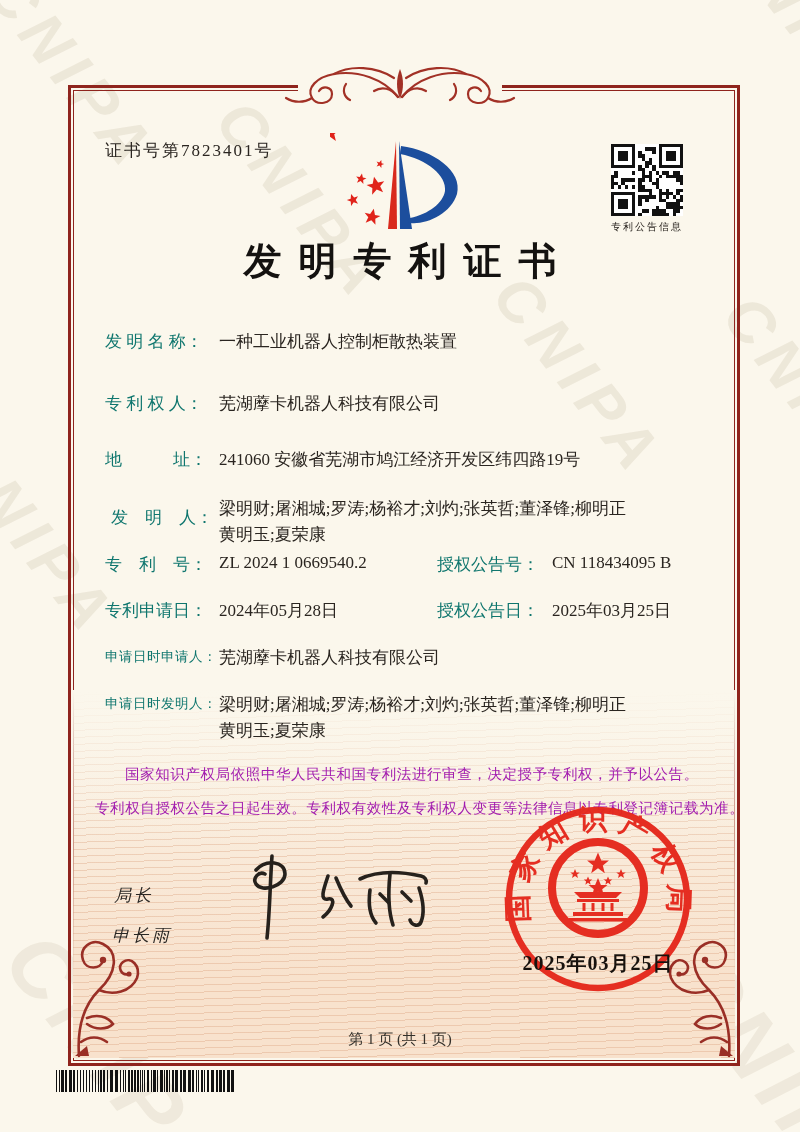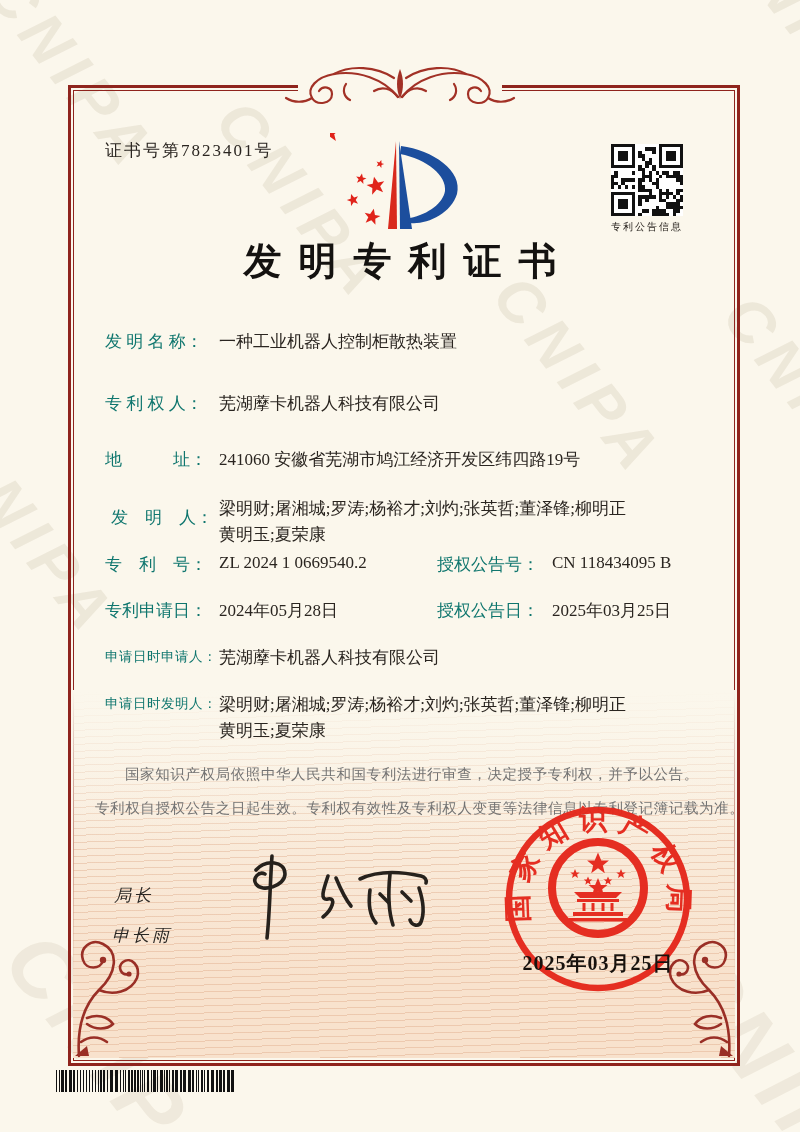--- a/index.html
+++ b/index.html
@@ -31,21 +31,21 @@
   .abs{position:absolute;}
   .certno{font-size:17px;letter-spacing:2px;color:#2a2520;}
   .title{left:0;width:800px;top:236px;text-align:center;font-size:38px;font-weight:700;
          letter-spacing:17px;text-indent:17px;color:#141210;}
   .qrcap{font-size:10px;letter-spacing:2px;color:#2a2520;text-align:center;width:130px;}
 
   .lbl{font-size:17px;color:#0f766e;white-space:pre;}
   .lbl.small{font-size:13.5px;letter-spacing:0.5px;}
   .val{font-size:17px;color:#2a2520;white-space:pre;}
 
-  .stmt{font-size:14.5px;letter-spacing:0.6px;color:#737373;white-space:nowrap;}
+  .stmt{font-size:14.5px;letter-spacing:0.6px;color:#a21caf;white-space:nowrap;}
 
   .sig-label{font-family:"Liberation Sans","DejaVu Sans",sans-serif;font-size:17px;
              letter-spacing:3px;color:#2a2724;font-style:italic;}
 
   .footer{left:0;width:800px;top:1030px;text-align:center;font-size:15px;color:#33302a;z-index:6;}
 
   .seal{z-index:7;}
   .seal-date{font-size:20px;font-weight:700;letter-spacing:1px;fill:#17120e;}
 
   svg{display:block;}
@@ -419,20 +419,21 @@
           <path d="M-14,15 V23 M-5,15 V23 M5,15 V23 M14,15 V23" stroke="#e5271b" stroke-width="3" fill="none"></path>
           <rect x="-25" y="24" width="50" height="4"></rect>
           <rect x="-29" y="30" width="58" height="3.5"></rect>
         </g>
       </g>
       <text x="100" y="170" text-anchor="middle" class="seal-date" font-family="&quot;Liberation Serif&quot;,&quot;DejaVu Serif&quot;,serif">2025年03月25日</text>
     </svg>
 
   </div>
 
+  <div class="abs footer">第 1 页 (共 1 页)</div>
 
   <svg class="abs" style="left:56px;top:1070px;z-index:6;" width="178" height="22" viewBox="0 0 178 22" shape-rendering="crispEdges">
     <g id="barcode-bars" fill="#111111">
         <rect x="0" y="0" width="1" height="22"></rect>
         <rect x="3" y="0" width="1" height="22"></rect>
         <rect x="5" y="0" width="3" height="22"></rect>
         <rect x="9" y="0" width="2" height="22"></rect>
         <rect x="13" y="0" width="3" height="22"></rect>
         <rect x="17" y="0" width="2" height="22"></rect>
         <rect x="21" y="0" width="1" height="22"></rect>

